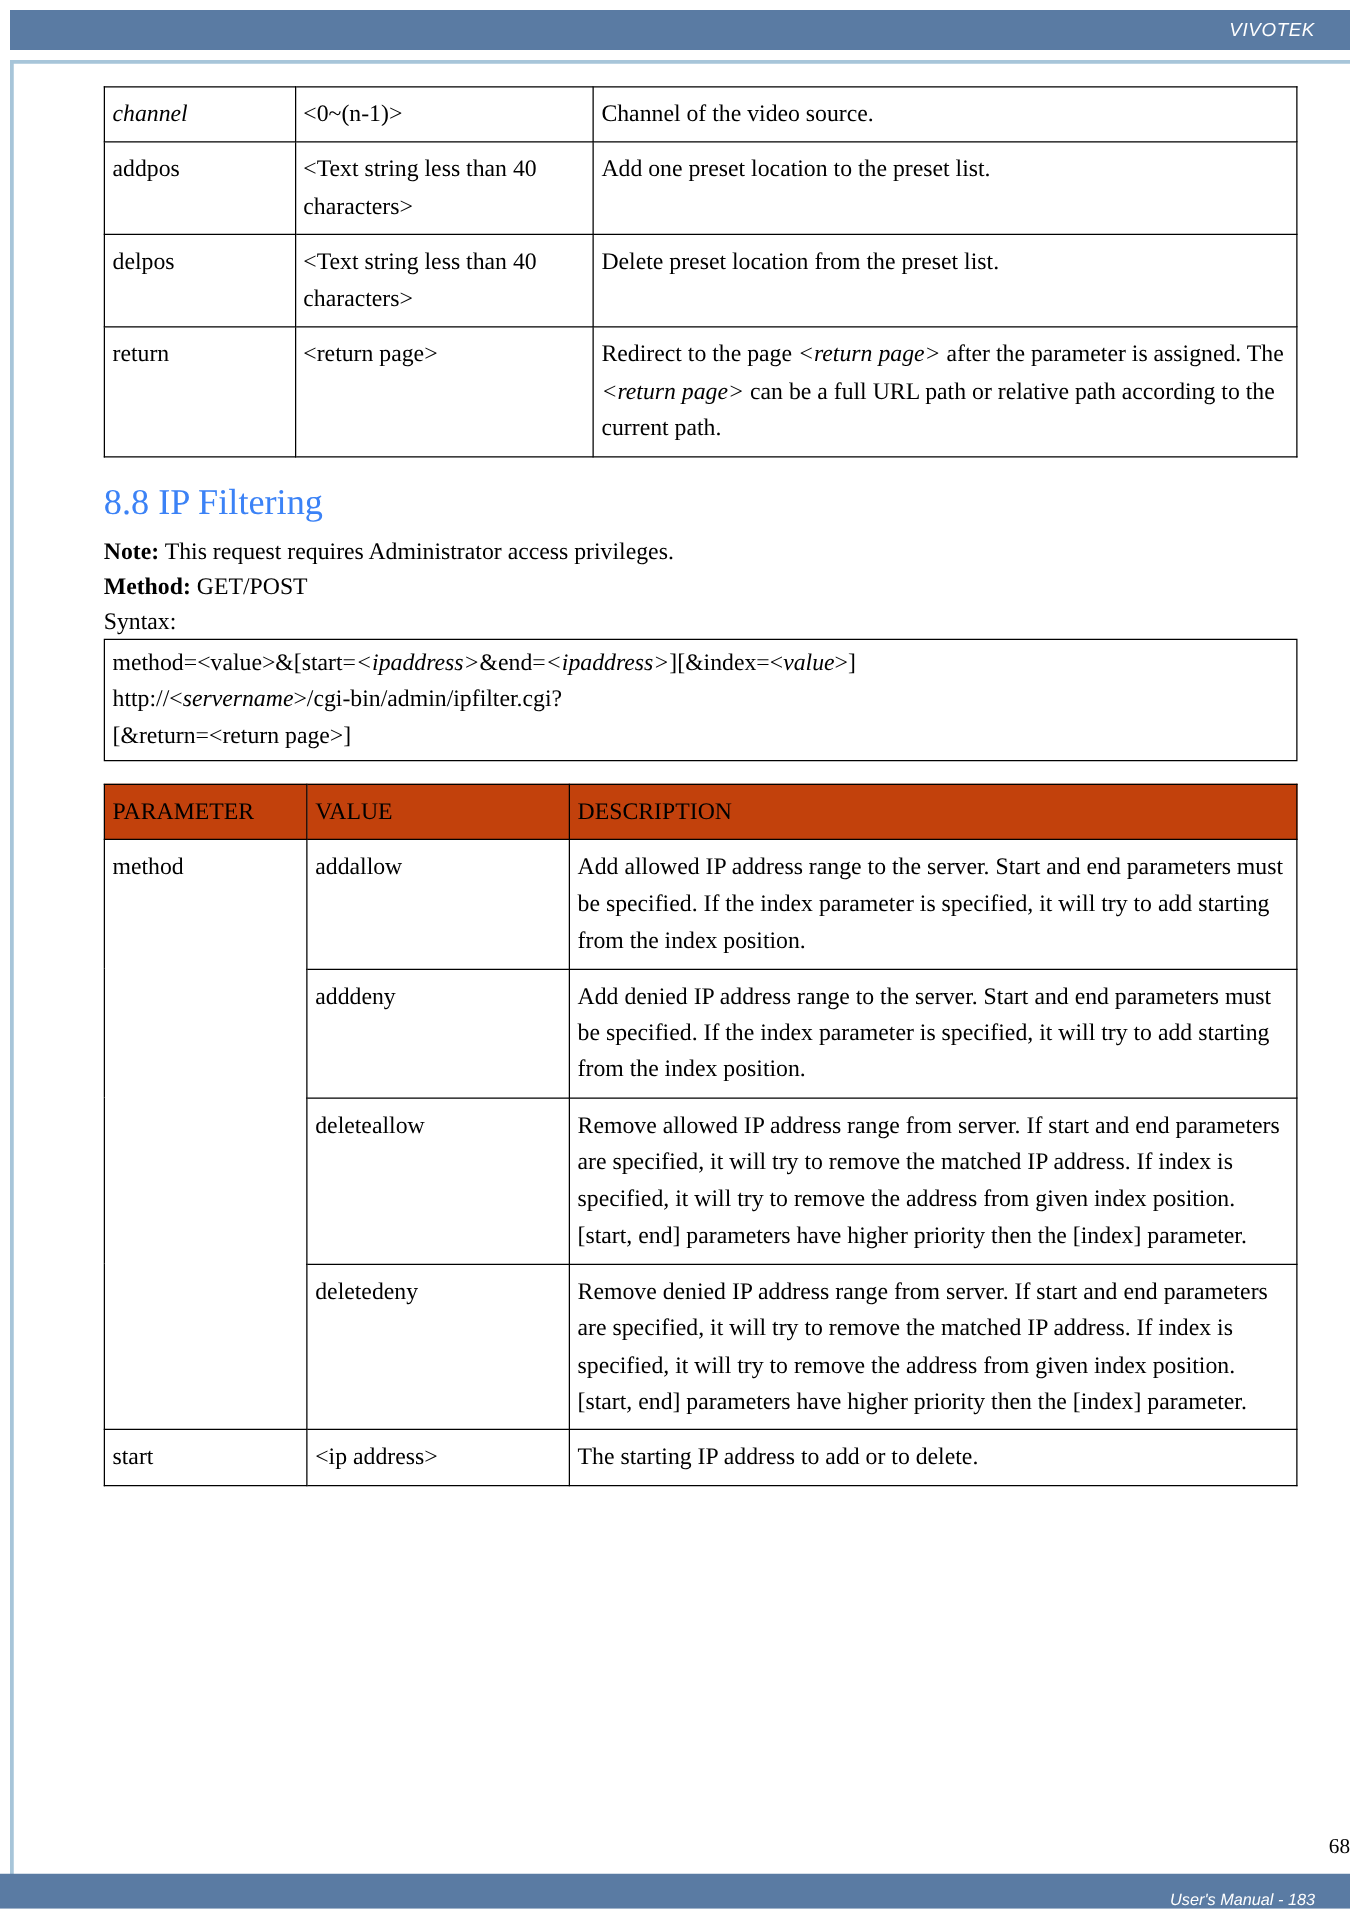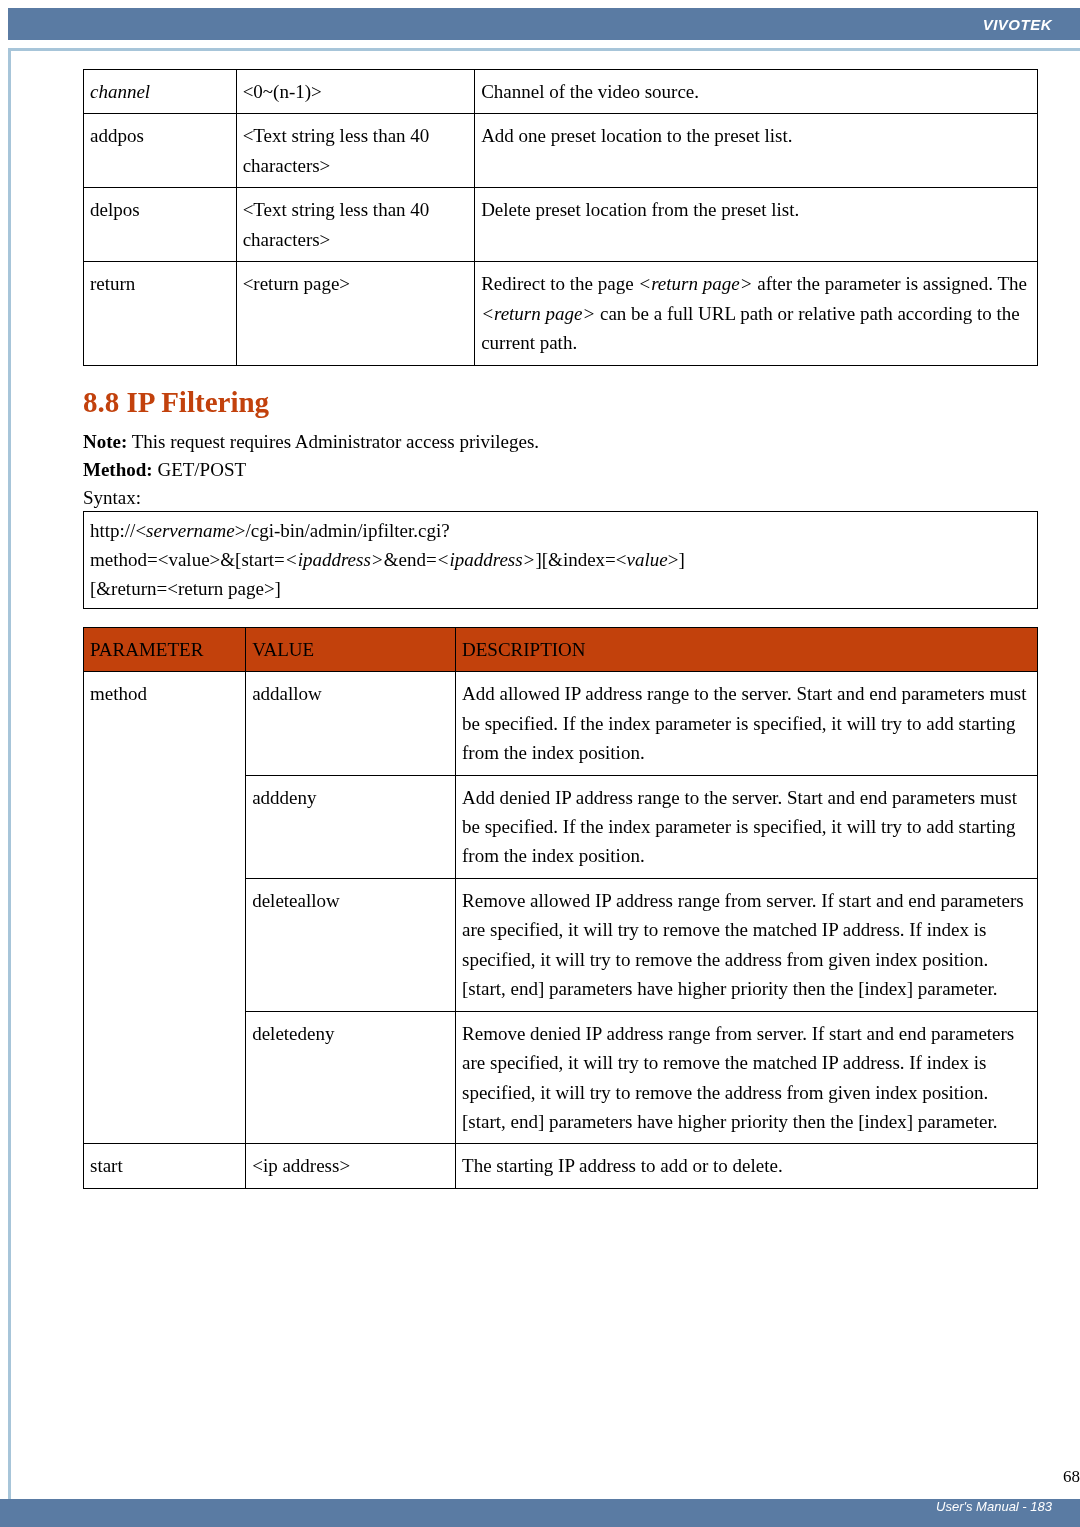--- a/index.html
+++ b/index.html
@@ -18,21 +18,21 @@
     height: 32px;
     background: #5a7ba3;
     display: flex;
     align-items: center;
     justify-content: flex-end;
     padding-right: 28px;
   }
   .header-band span {
     color: #fff;
     font-style: italic;
-    font-weight: bold;
+    font-weight: normal;
     font-family: Arial, Helvetica, sans-serif;
     font-size: 15px;
     letter-spacing: 0.5px;
   }
   .page-inner {
     position: absolute;
     top: 48px;
     left: 8px;
     right: 0;
     bottom: 8px;
@@ -54,23 +54,23 @@
     text-align: left;
     vertical-align: top;
     line-height: 1.55;
   }
   table.data-table th {
     background: #c2410c;
     font-weight: normal;
   }
   .italic { font-style: italic; }
   h2.section {
-    color: #c2410c;
+    color: #3b82f6;
     font-size: 29px;
-    font-weight: bold;
+    font-weight: normal;
     margin-top: 20px;
     margin-bottom: 12px;
   }
   .note-line {
     font-size: 19px;
     margin-bottom: 6px;
   }
   .syntax-label {
     font-size: 19px;
     margin-bottom: 2px;
@@ -83,21 +83,21 @@
     margin-bottom: 18px;
   }
   .footer-band {
     position: absolute;
     bottom: 0;
     left: 0;
     right: 0;
     height: 28px;
     background: #5a7ba3;
     display: flex;
-    align-items: flex-start;
+    align-items: flex-end;
     justify-content: flex-end;
     padding-right: 28px;
   }
   .footer-band span {
     color: #fff;
     font-style: italic;
     font-family: Arial, Helvetica, sans-serif;
     font-size: 13px;
   }
   .page-num-center {
@@ -151,24 +151,24 @@
     <b>Note:</b><span> This request requires Administrator access privileges.</span>
   </p>
   <p class="note-line">
     <b>Method:</b><span> GET/POST</span>
   </p>
 
   <p class="syntax-label">Syntax:</p>
 
   <div class="syntax-box">
     <div>
-      <span>http://&lt;</span><span class="italic">servername</span><span>&gt;/cgi-bin/admin/ipfilter.cgi?</span>
+      <span>method=&lt;value&gt;&amp;[start=</span><span class="italic">&lt;ipaddress&gt;</span><span>&amp;end=</span><span class="italic">&lt;ipaddress&gt;</span><span>][&amp;index=&lt;</span><span class="italic">value</span><span>&gt;]</span>
     </div>
     <div>
-      <span>method=&lt;value&gt;&amp;[start=</span><span class="italic">&lt;ipaddress&gt;</span><span>&amp;end=</span><span class="italic">&lt;ipaddress&gt;</span><span>][&amp;index=&lt;</span><span class="italic">value</span><span>&gt;]</span>
+      <span>http://&lt;</span><span class="italic">servername</span><span>&gt;/cgi-bin/admin/ipfilter.cgi?</span>
     </div>
     <div>[&amp;return=&lt;return page&gt;]</div>
   </div>
 
   <table class="data-table">
     <tbody>
       <tr>
         <th style="width:17%;">PARAMETER</th>
         <th style="width:22%;">VALUE</th>
         <th>DESCRIPTION</th>

